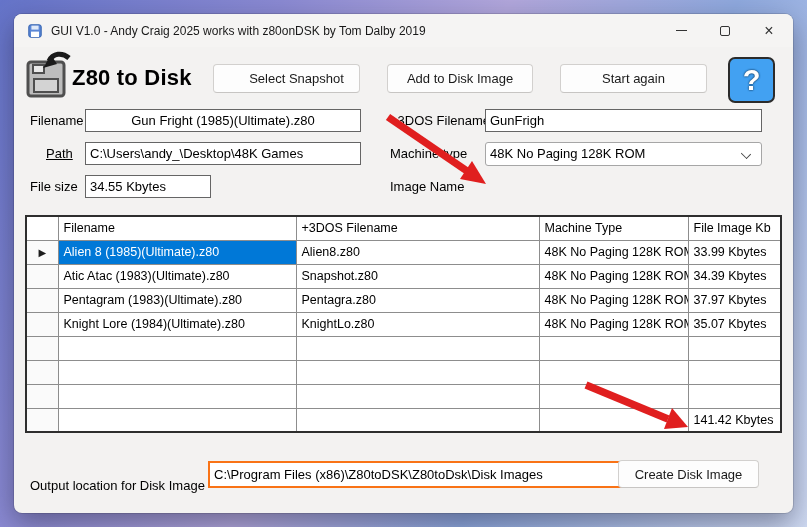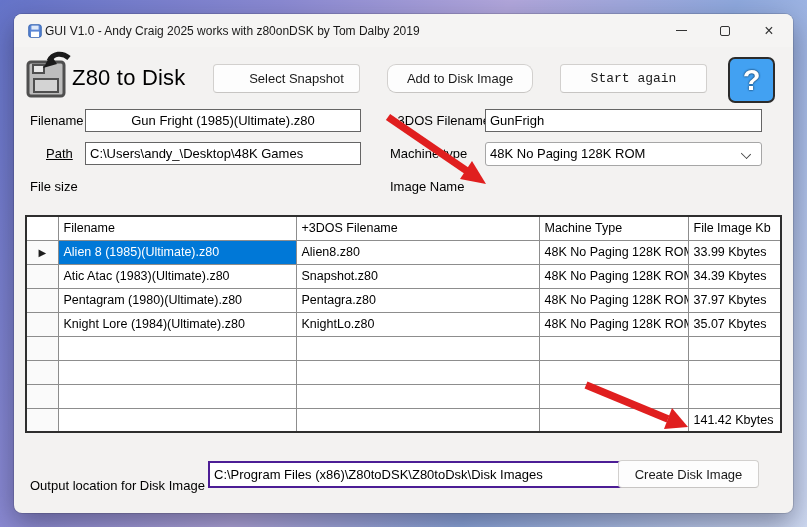--- a/index.html
+++ b/index.html
@@ -11,34 +11,34 @@
   body{font-family:"Liberation Sans",sans-serif; position:relative; overflow:hidden;}
   #screen{position:absolute; inset:0; width:807px; height:527px;
     background:linear-gradient(118deg,#6574c9 0%,#8b8ad3 26%,#b2a7dc 47%,#8fa9de 68%,#b9c9ec 88%,#cfdaf2 100%);}
   
   .window{position:absolute; left:14px; top:14px; width:779px; height:499px;
     background:var(--winbg); border-radius:8px; box-shadow:0 10px 28px rgba(20,20,40,.42), 0 0 0 1px rgba(0,0,0,.12);
     overflow:hidden;}
   .titlebar{position:absolute; left:0; top:0; width:100%; height:33px; background:var(--titlebar);
     display:flex; align-items:center;}
   .titlebar .appicon{margin-left:14px; width:14px; height:14px; flex:0 0 auto;}
-  .titlebar .title{margin-left:3px; font-size:12px; color:#191919; white-space:nowrap;}
+  .titlebar .title{margin-left:9px; font-size:12px; color:#191919; white-space:nowrap;}
   .winctrls{position:absolute; right:2px; top:0; height:33px; display:flex;}
   .winctrl{width:44px; height:33px; display:flex; align-items:center; justify-content:center; cursor:default;}
   .min-bar{width:11px; height:1px; background:#333;}
   .max-box{width:10px; height:10px; border:1.2px solid #333; border-radius:2px;}
   .close-x{font-size:16px; color:#333; line-height:1;}
   
   .logo{position:absolute; left:10px; top:37px; width:48px; height:48px;}
-  .apptitle{position:absolute; left:58px; top:51px; font-size:22px; font-weight:normal; color:#000; letter-spacing:.2px;}
+  .apptitle{position:absolute; left:58px; top:51px; font-size:22px; font-weight:bold; color:#000; letter-spacing:.2px;}
   .btn{position:absolute; height:29px; background:#fdfdfd; border:1px solid #d2d0ce; border-bottom-color:#c7c5c3;
     border-radius:4px; font-size:13px; color:#1a1a1a; display:flex; align-items:center; justify-content:center; cursor:default;}
   .btn-snapshot{left:199px; top:50px; width:147px;padding-left:20px;}
-  .btn-add{left:373px; top:50px; width:146px;border-radius:9px;}
-  .btn-start{left:546px; top:50px; width:147px;font-family:Liberation Mono, monospace;}
+  .btn-add{left:373px; top:50px; width:146px;}
+  .btn-start{left:546px; top:50px; width:147px;}
   .btn-help{position:absolute; left:714px; top:43px; width:47px; height:46px; background:var(--help);
     border:2px solid #2b2b2b; border-radius:7px; display:flex; align-items:center; justify-content:center;}
   .btn-help .q{font-size:29px; font-weight:bold; color:#fff; text-shadow:0 0 2px #17456e, 0 0 2px #17456e; line-height:1;}
   
   .flabel{position:absolute; font-size:13px; color:#000; height:23px; line-height:23px; white-space:nowrap;}
   .finput{position:absolute; height:23px; background:#fff; border:1px solid #656565; font-size:13px; color:#000;
     line-height:21px; padding:0 4px; white-space:nowrap; overflow:hidden;}
   .fselect{position:absolute; height:24px; background:#fff; border:1px solid #a6a6a6; border-radius:3px; font-size:13px;
     color:#000; line-height:22px; padding:0 4px; white-space:nowrap;}
   .chev{position:absolute; right:11px; top:7px; width:8px; height:8px; border-right:1.4px solid #444;
@@ -49,21 +49,21 @@
     border:2px solid #2e2e2e; table-layout:fixed; font-size:12.5px; color:#000;}
   .grid th,.grid td{border:1px solid #8d8d8d; height:24px; padding:0 0 0 5px; text-align:left; font-weight:normal;
     white-space:nowrap; overflow:hidden;}
   .grid th{background:#fff;}
   .grid td.rowhdr{background:#fafafa; padding:0; text-align:center;}
   .grid td.sel{background:var(--selection); color:#fff;}
   .row-ind{font-size:10px; color:#1c1c1c;}
   
   .out-label{position:absolute; left:16px; top:447px; height:27px; line-height:27px; font-size:13px; color:#000;margin-top:11px;}
   .out-input{position:absolute; left:194px; top:447px; width:424px; height:27px; background:#fff;
-    border:2px solid #4c1d95; font-size:13px; color:#000; line-height:23px; padding:0 4px; white-space:nowrap; overflow:hidden;}
+    border:2px solid #f97316; font-size:13px; color:#000; line-height:23px; padding:0 4px; white-space:nowrap; overflow:hidden;}
   .btn-create{left:604px; top:446px; width:141px; height:28px;}
   
   .overlay{position:absolute; inset:0; width:807px; height:527px; pointer-events:none; z-index:50;}
   .arrow-line{stroke:var(--arrow); stroke-width:7.5; fill:none;}
   .arrow-head{fill:var(--arrow); stroke:none;}
 </style>
 </head>
 <body>
 
 <div id="screen">
@@ -104,20 +104,21 @@
       <span class="q">?</span>
     </div>
 
     <div class="flabel" style="left:16px; top:95px;">Filename</div>
     <div class="finput" style="left:71px; top:95px; width:276px;text-align:center;">Gun Fright (1985)(Ultimate).z80</div>
 
     <div class="flabel" style="left:32px; top:128px;text-decoration:underline;">Path</div>
     <div class="finput" style="left:71px; top:128px; width:276px;">C:\Users\andy_\Desktop\48K Games</div>
 
     <div class="flabel" style="left:16px; top:161px;">File size</div>
+    <div class="finput" style="left:71px; top:161px; width:126px;">34.55 Kbytes</div>
 
     <div class="flabel" style="left:376px; top:95px;">+3DOS Filename</div>
     <div class="finput" style="left:471px; top:95px; width:277px;">GunFrigh</div>
 
     <div class="flabel" style="left:376px; top:128px;">Machine type</div>
     <div class="fselect" style="left:471px; top:128px; width:277px;">
       <span>48K No Paging 128K ROM</span>
       <span class="chev"></span>
     </div>
 
@@ -148,21 +149,21 @@
       </tr>
       <tr>
         <td class="rowhdr"></td>
         <td>Atic Atac (1983)(Ultimate).z80</td>
         <td>Snapshot.z80</td>
         <td>48K No Paging 128K ROM</td>
         <td>34.39 Kbytes</td>
       </tr>
       <tr>
         <td class="rowhdr"></td>
-        <td>Pentagram (1980)(Ultimate).z80</td>
+        <td>Pentagram (1983)(Ultimate).z80</td>
         <td>Pentagra.z80</td>
         <td>48K No Paging 128K ROM</td>
         <td>37.97 Kbytes</td>
       </tr>
       <tr>
         <td class="rowhdr"></td>
         <td>Knight Lore (1984)(Ultimate).z80</td>
         <td>KnightLo.z80</td>
         <td>48K No Paging 128K ROM</td>
         <td>35.07 Kbytes</td>

